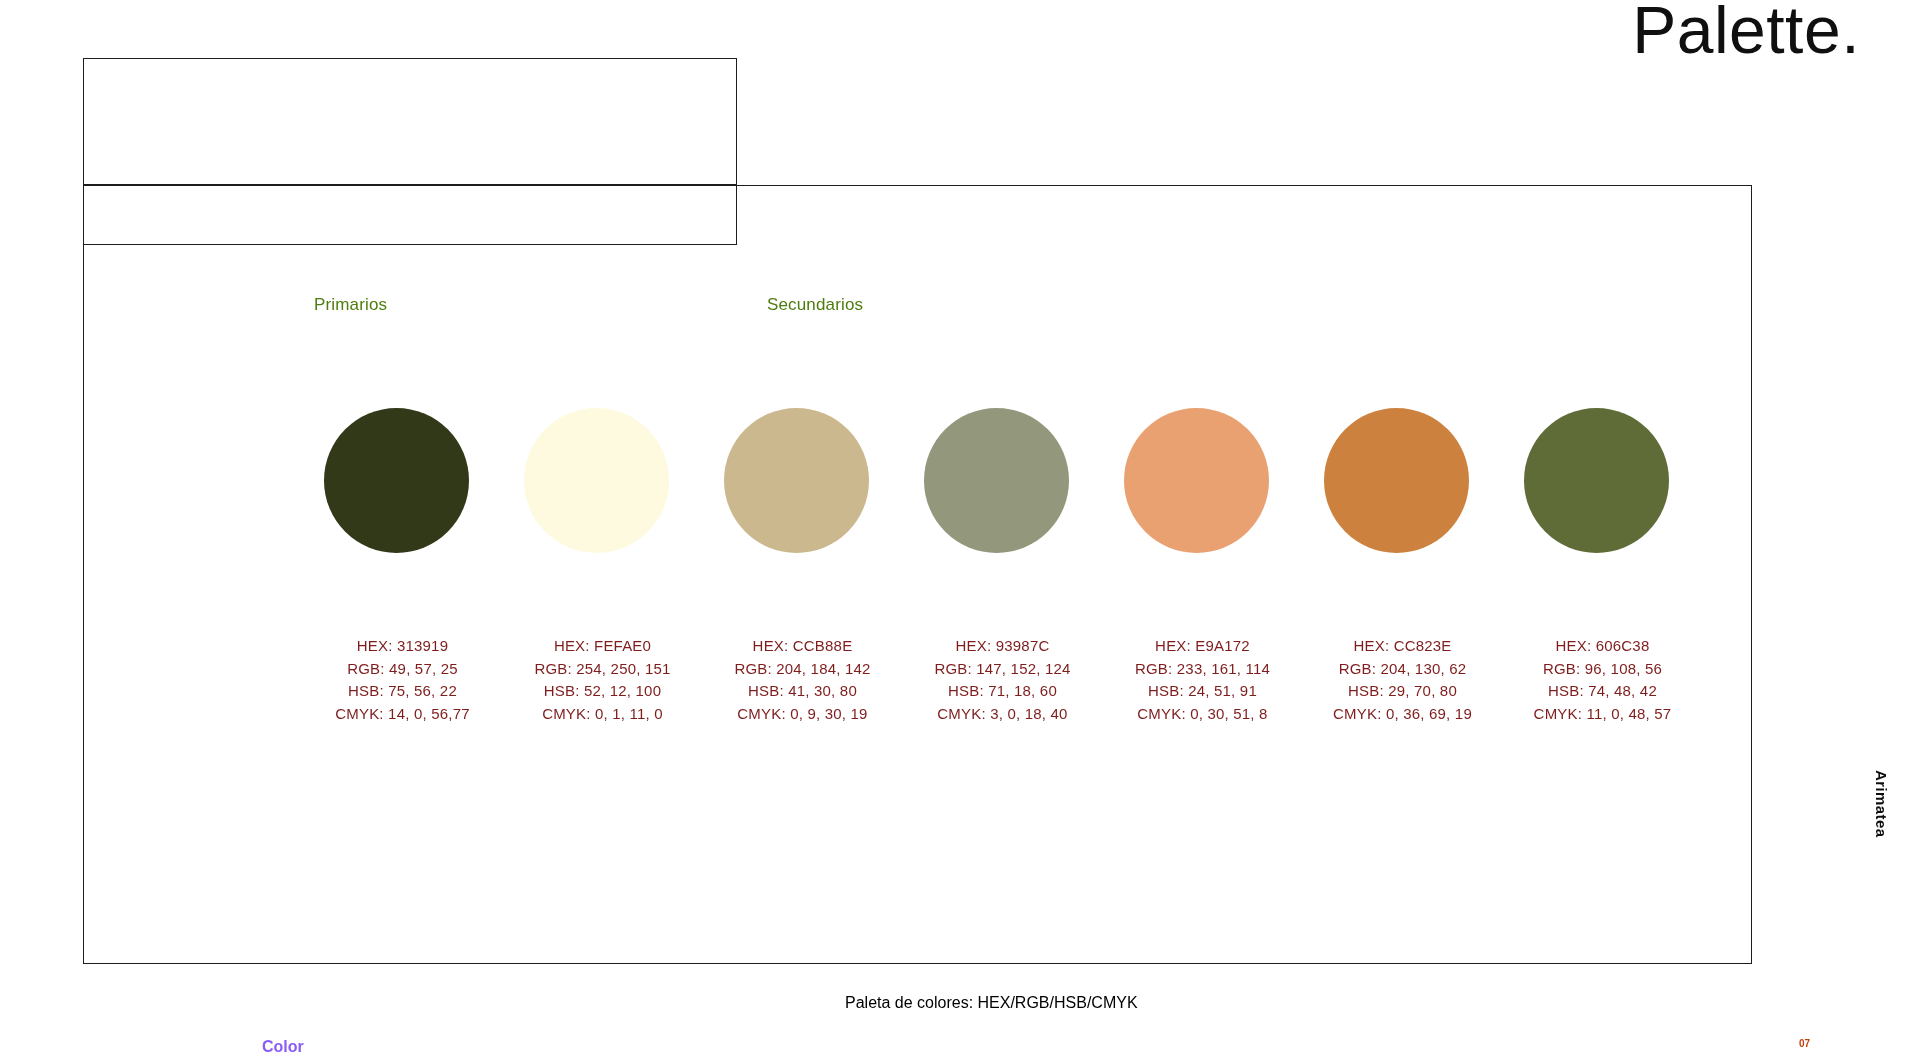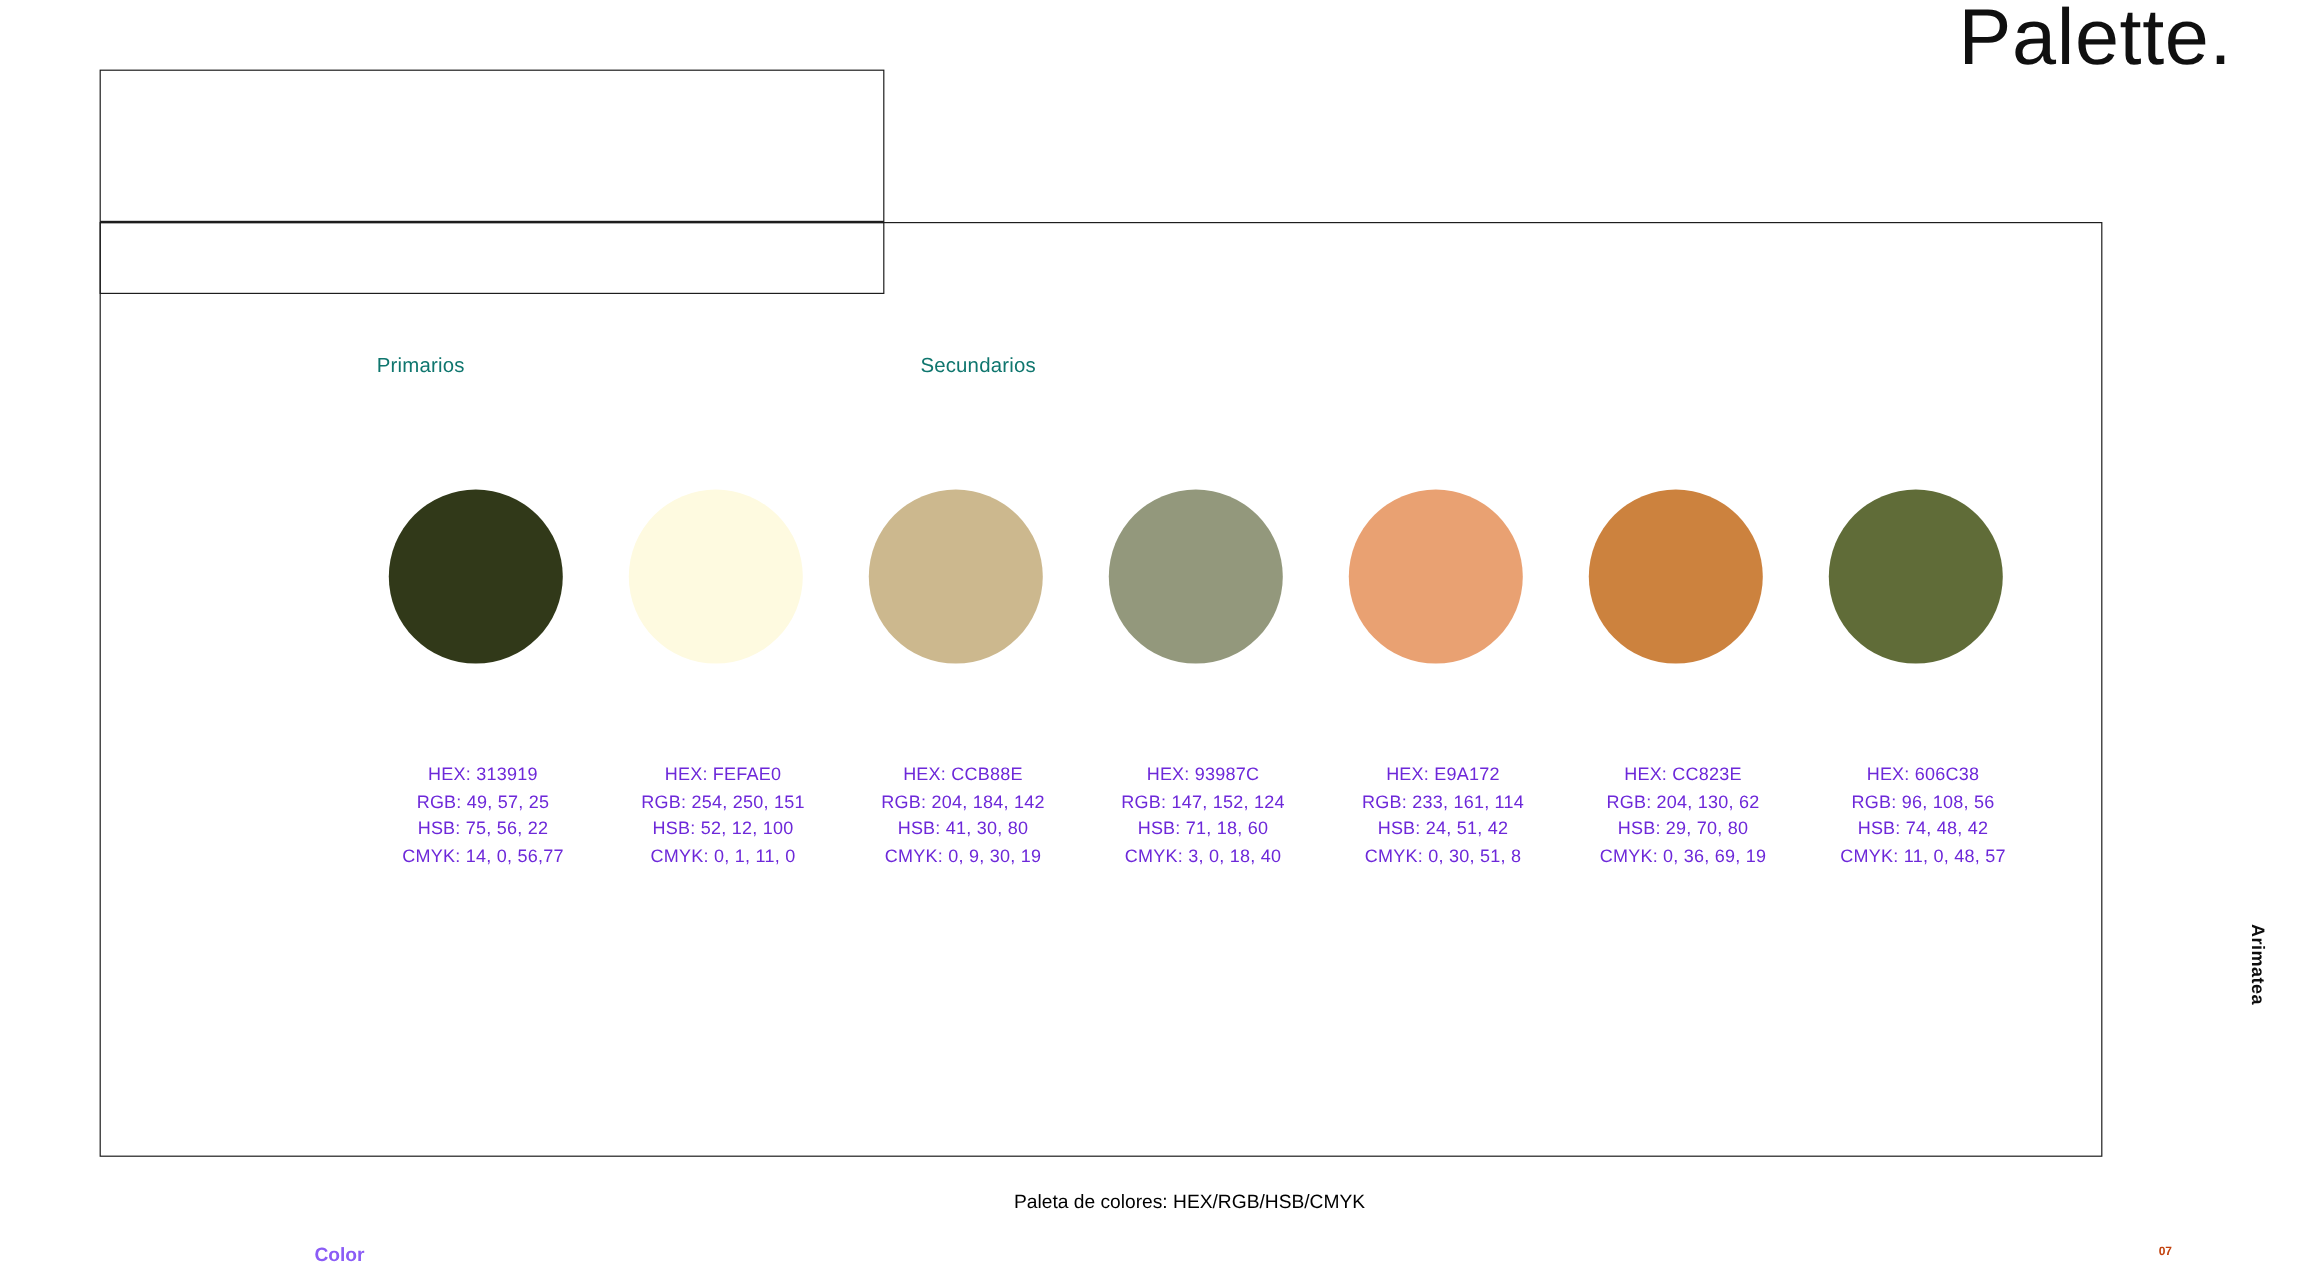--- a/index.html
+++ b/index.html
@@ -68,21 +68,21 @@
     border: 1.4px solid #1d1d1d;
     box-sizing: border-box;
     background: #ffffff;
   }
 
   
   .group-label {
     position: absolute;
     font-size: 17px;
     font-weight: 400;
-    color: #0f766e;
+    color: #4d7c0f;
     letter-spacing: 0.15px;
     white-space: nowrap;
   }
   .group-primarios { left: 314px; top: 295px; }
   .group-secundarios { left: 735px; top: 295px; margin-left: 32px; }
 
   
   .swatch-row {
     position: absolute;
     left: 296px;
@@ -102,21 +102,21 @@
   }
   .swatch-dot {
     width: 145px;
     height: 145px;
     border-radius: 50%;
     flex: 0 0 auto;
   }
   .swatch-specs {
     margin-top: 82px;
     text-align: center;
-    color: #6d28d9;
+    color: #7f1d1d;
     font-size: 15px;
     line-height: 22.5px;
     letter-spacing: 0.2px;
     white-space: nowrap;
     margin-left: 13px;
   }
   .swatch-specs div { white-space: nowrap; }
 
   
   .side-label {
@@ -212,21 +212,21 @@
           <div>RGB: 147, 152, 124</div>
           <div>HSB: 71, 18, 60</div>
           <div>CMYK: 3, 0, 18, 40</div>
         </div>
       </div>
       <div class="swatch">
         <div class="swatch-dot" style="background: rgb(233, 161, 114);"></div>
         <div class="swatch-specs">
           <div>HEX: E9A172</div>
           <div>RGB: 233, 161, 114</div>
-          <div>HSB: 24, 51, 42</div>
+          <div>HSB: 24, 51, 91</div>
           <div>CMYK: 0, 30, 51, 8</div>
         </div>
       </div>
       <div class="swatch">
         <div class="swatch-dot" style="background: rgb(204, 130, 62);"></div>
         <div class="swatch-specs">
           <div>HEX: CC823E</div>
           <div>RGB: 204, 130, 62</div>
           <div>HSB: 29, 70, 80</div>
           <div>CMYK: 0, 36, 69, 19</div>

